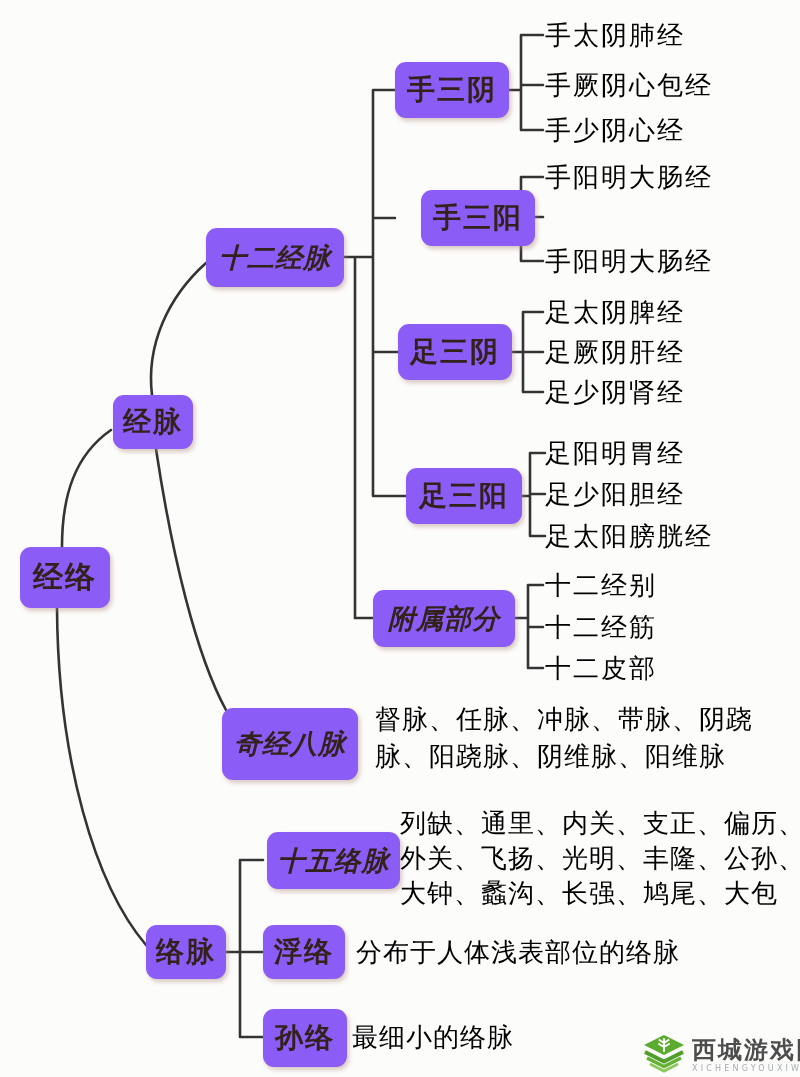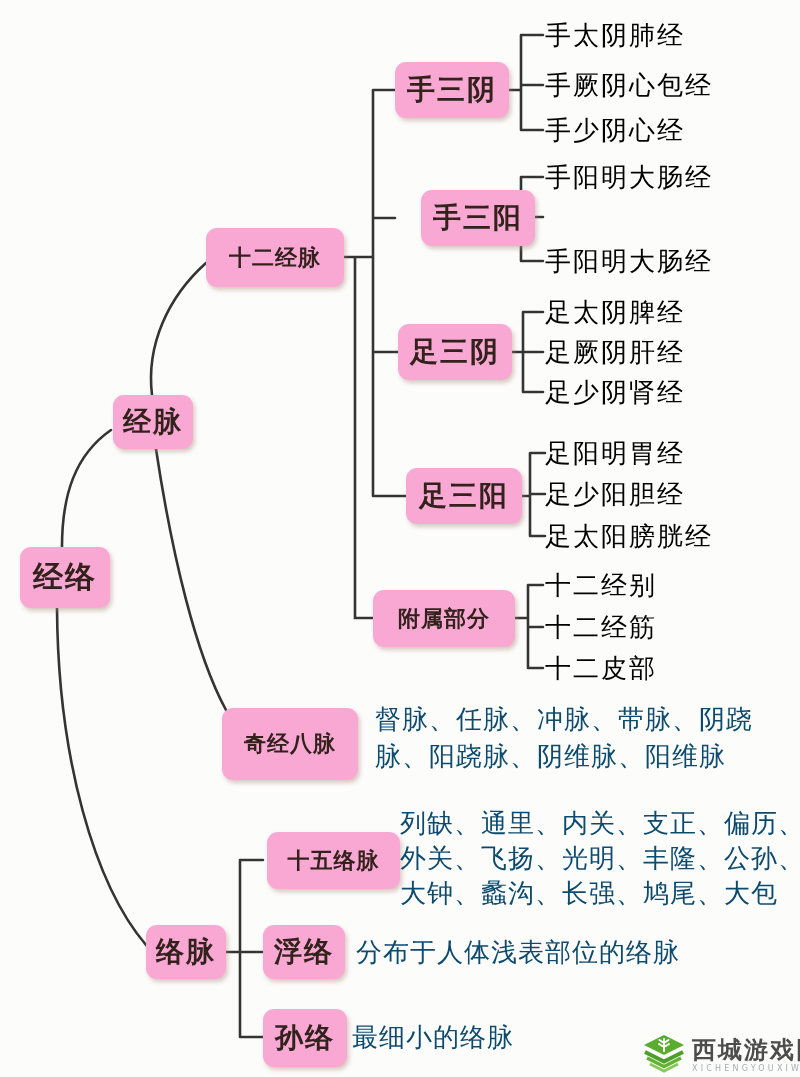--- a/index.html
+++ b/index.html
@@ -12,40 +12,40 @@
     width:800px;height:1077px;
     background:#fcfcfb;
     overflow:hidden;
     margin:0 auto;
   }
   svg.links{
     position:absolute;left:0;top:0;width:800px;height:1077px;
   }
   .node{
     position:absolute;
-    background:#f9a8d4;
+    background:#8b5cf6;
     border-radius:11px;
     box-shadow:2px 3px 4px rgba(175,140,125,.45);
     display:flex;align-items:center;justify-content:center;
     color:#33221c;
     font-weight:600;
     letter-spacing:2px;
     white-space:nowrap;
   }
   .node.small{font-size:28px;}
-  .node.wide{font-size:22px;letter-spacing:1px;}
+  .node.wide{font-size:27px;letter-spacing:1px;font-style:italic;}
   .leaf{
     position:absolute;
     left:545px;height:36px;line-height:36px;
     color:#000000;font-size:26px;letter-spacing:2px;
     white-space:nowrap;
   }
   .desc{
     position:absolute;
-    color:#0c4a6e;font-size:26px;letter-spacing:1px;
+    color:#000000;font-size:26px;letter-spacing:1px;
     white-space:nowrap;
   }
   .desc .line{height:35px;line-height:35px;}
   .watermark{
     position:absolute;left:641px;top:1030px;
     display:flex;align-items:flex-start;
   }
   .wm-logo{width:46px;height:44px;margin-right:5px;}
   .wm-texts{display:flex;flex-direction:column;}
   .wm-name{

